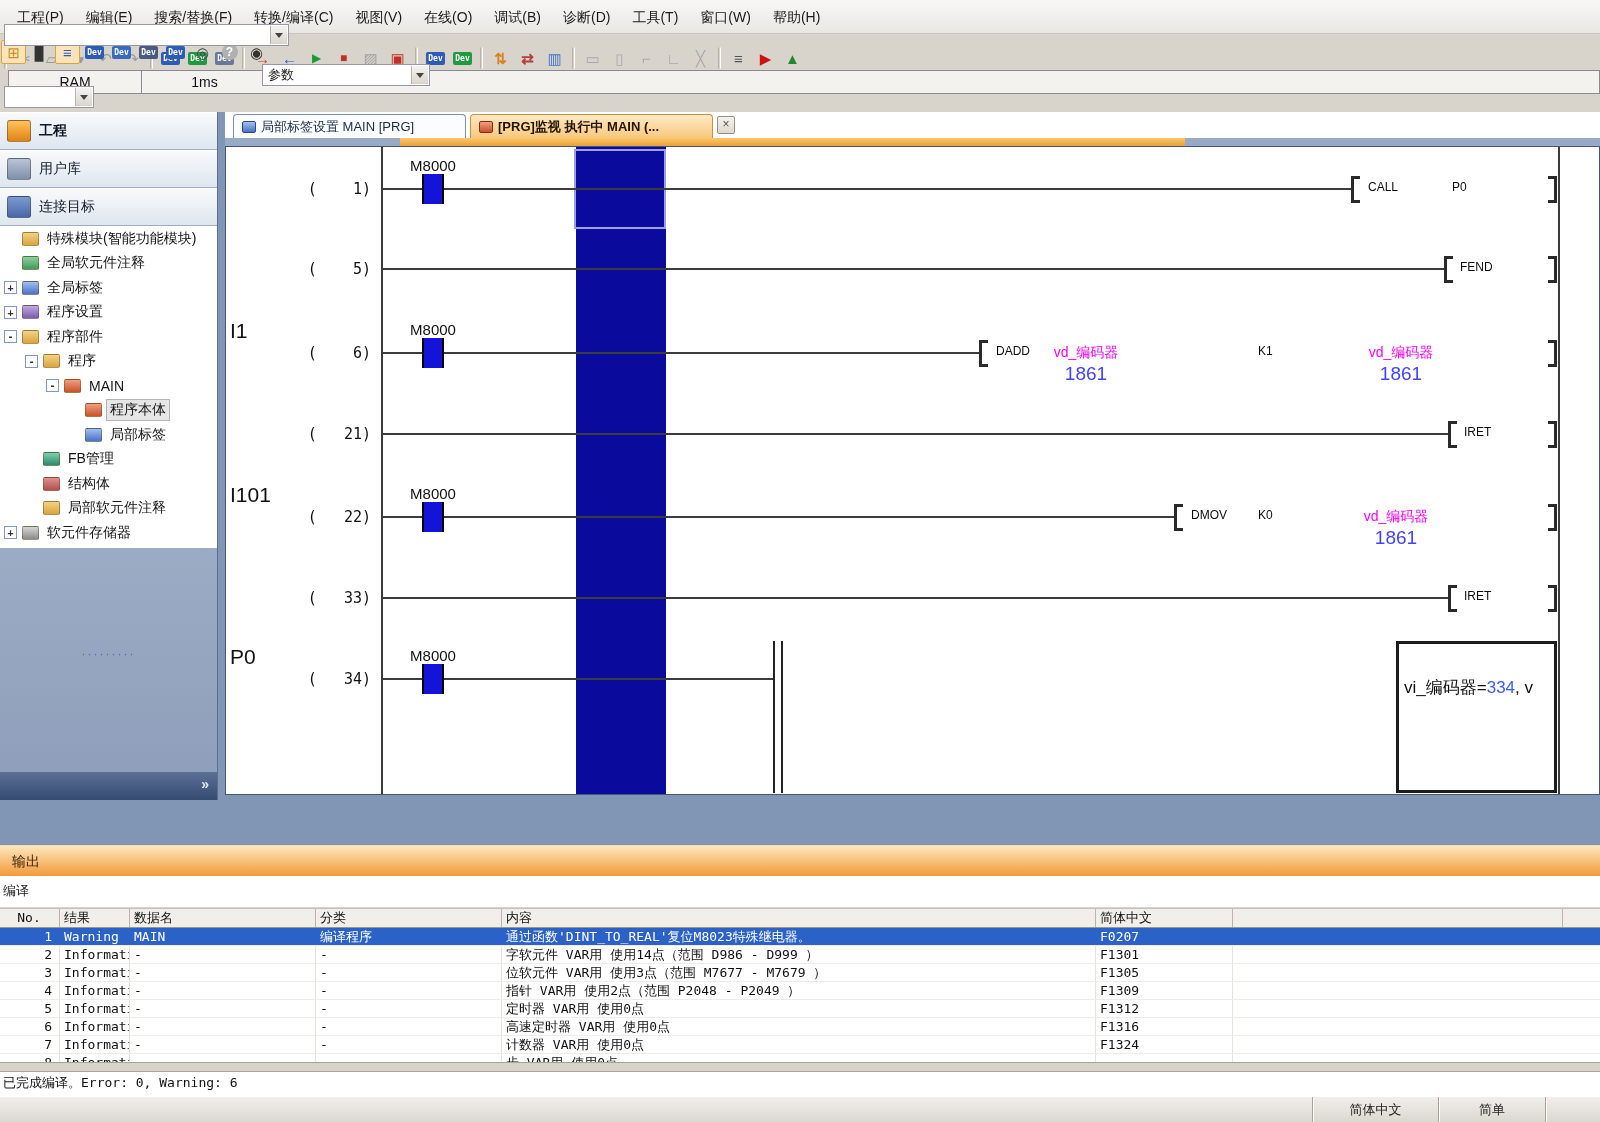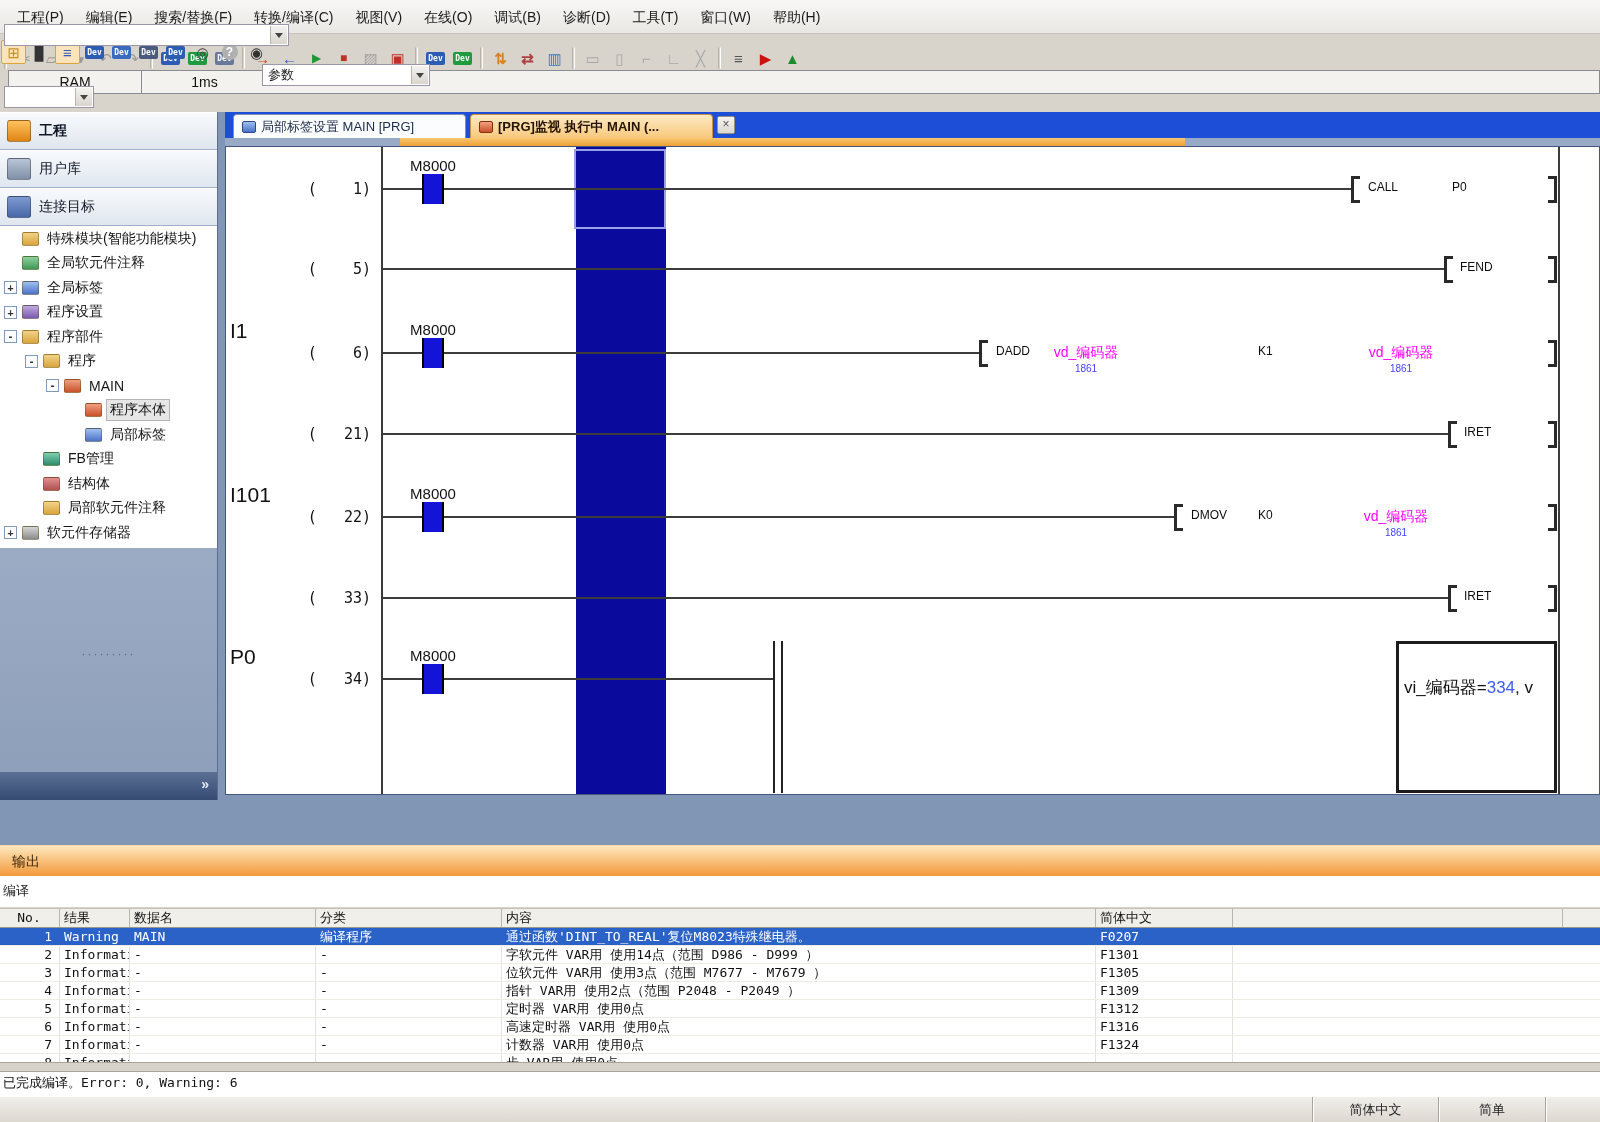--- a/index.html
+++ b/index.html
@@ -65,42 +65,42 @@
   .nav-btn[data-kind="project"] .nb-icon{background:linear-gradient(#ffc25e,#e08414)}
   .nav-btn[data-kind="userlib"] .nb-icon{background:linear-gradient(#b9c4d6,#8090a8)}
   .nav-btn[data-kind="connect"] .nb-icon{background:linear-gradient(#7e9ad0,#4868a8)}
   .nb-label{font-size:14px;color:#101828}
   .nav-btn[data-active="1"] .nb-label{font-weight:bold}
   #nav-bottom{position:absolute;left:0;top:660px;width:100%;height:28px;background:linear-gradient(#5c7095,#354b72)}
   #nav-more{position:absolute;right:8px;top:4px;color:#e4eaf4;font-size:14px;font-weight:bold;cursor:default}
 
   
   #editor{position:absolute;left:225px;top:0;width:1375px;height:683px}
-  #tabstrip{position:absolute;left:0;top:0;width:100%;height:26px;background:#1d4ed8}
+  #tabstrip{position:absolute;left:0;top:0;width:100%;height:26px;background:#ffffff}
   .tab{position:absolute;top:2px;height:24px;display:flex;align-items:center;padding:0 8px;font-size:13px;border-radius:4px 4px 0 0;cursor:default;white-space:nowrap}
   #tab1{left:8px;width:233px;background:#fbfcfe;border:1px solid #7e91b2;border-bottom:none;color:#1a2a4a}
   #tab2{left:245px;width:243px;background:linear-gradient(#fdeac4,#f8c87c);border:1px solid #c89040;border-bottom:none;color:#241400;font-weight:bold}
   .tab-icon{width:14px;height:12px;margin-right:5px;border-radius:2px;flex:none}
   #tab1 .tab-icon{background:linear-gradient(#9fc0ef,#4a72c8);border:1px solid #2a4a88}
   #tab2 .tab-icon{background:linear-gradient(#f0a080,#c8522a);border:1px solid #8a2a10}
   #tab-close{position:absolute;left:492px;top:4px;width:18px;height:18px;background:linear-gradient(#f6f4f0,#ddd8cf);border:1px solid #97927f;border-radius:2px;text-align:center;line-height:15px;font-size:12px;color:#555;cursor:default}
   #tabband{position:absolute;left:0;top:26px;width:100%;height:8px;background:#98aac6}
   #tabband-active{position:absolute;left:175px;top:0;width:785px;height:8px;background:linear-gradient(#f9c86f,#ee9f35)}
   #canvas{position:absolute;left:0;top:34px;width:1375px;height:649px;background:#fff;border:1px solid #45577a;overflow:hidden}
   .rail{position:absolute;top:0;width:2px;height:649px;background:#3c3c3c}
   .wire{position:absolute;height:2px;background:#3c3c3c}
   .step{position:absolute;left:0;width:145px;text-align:right;font-family:"DejaVu Sans Mono",monospace;font-size:15px;color:#111;white-space:pre}
   .ptr{position:absolute;left:4px;font-size:21px;color:#111}
   .mlabel{position:absolute;width:70px;text-align:center;font-size:15px;color:#111}
   .contact{position:absolute;width:22px;height:30px;background:#1414d8;border-left:2px solid #000;border-right:2px solid #000}
   .lbrk{position:absolute;width:9px;height:27px;border-left:3px solid #2a2a2a;border-top:3px solid #2a2a2a;border-bottom:3px solid #2a2a2a}
   .rbrk{position:absolute;width:9px;height:27px;border-right:3px solid #2a2a2a;border-top:3px solid #2a2a2a;border-bottom:3px solid #2a2a2a}
   .optext{position:absolute;font-size:12px;color:#0d0d0d;white-space:nowrap}
   .devlbl{position:absolute;width:130px;text-align:center;font-size:14px;color:#ff00ff;white-space:nowrap}
-  .devval{position:absolute;width:130px;text-align:center;font-size:10px;color:#4343ff}
+  .devval{position:absolute;width:130px;text-align:center;font-size:19px;color:#4343ff}
   #mon-col{position:absolute;left:350px;top:0;width:90px;height:649px;background:#0a0a9c}
   #mon-cursor{position:absolute;left:348px;top:2px;width:92px;height:80px;border:2px solid #9b9fe6}
   .stconn{position:absolute;left:547px;top:494px;width:10px;height:152px;border-left:2px solid #222;border-right:2px solid #222}
   #stbox{position:absolute;left:565px;top:494px;width:598px;height:152px;border:3px solid #1c1c1c;background:#fff;overflow:hidden;padding:6px 6px 0 6px}
   #stbox .cmt{font-size:17px;color:#00a000;white-space:nowrap}
   #stbox .code{font-size:17px;margin-top:10px;white-space:nowrap}
   #stbox .code .var{color:#ff00ff}
   #watchbox{position:absolute;left:1170px;top:494px;width:161px;height:152px;border:3px solid #1c1c1c;background:#fff;overflow:hidden}
   #watchbox .wline{position:absolute;left:5px;top:32px;font-size:17px;font-weight:normal;color:#111;white-space:nowrap}
   #watchbox .wval{color:#3c5cf0}

